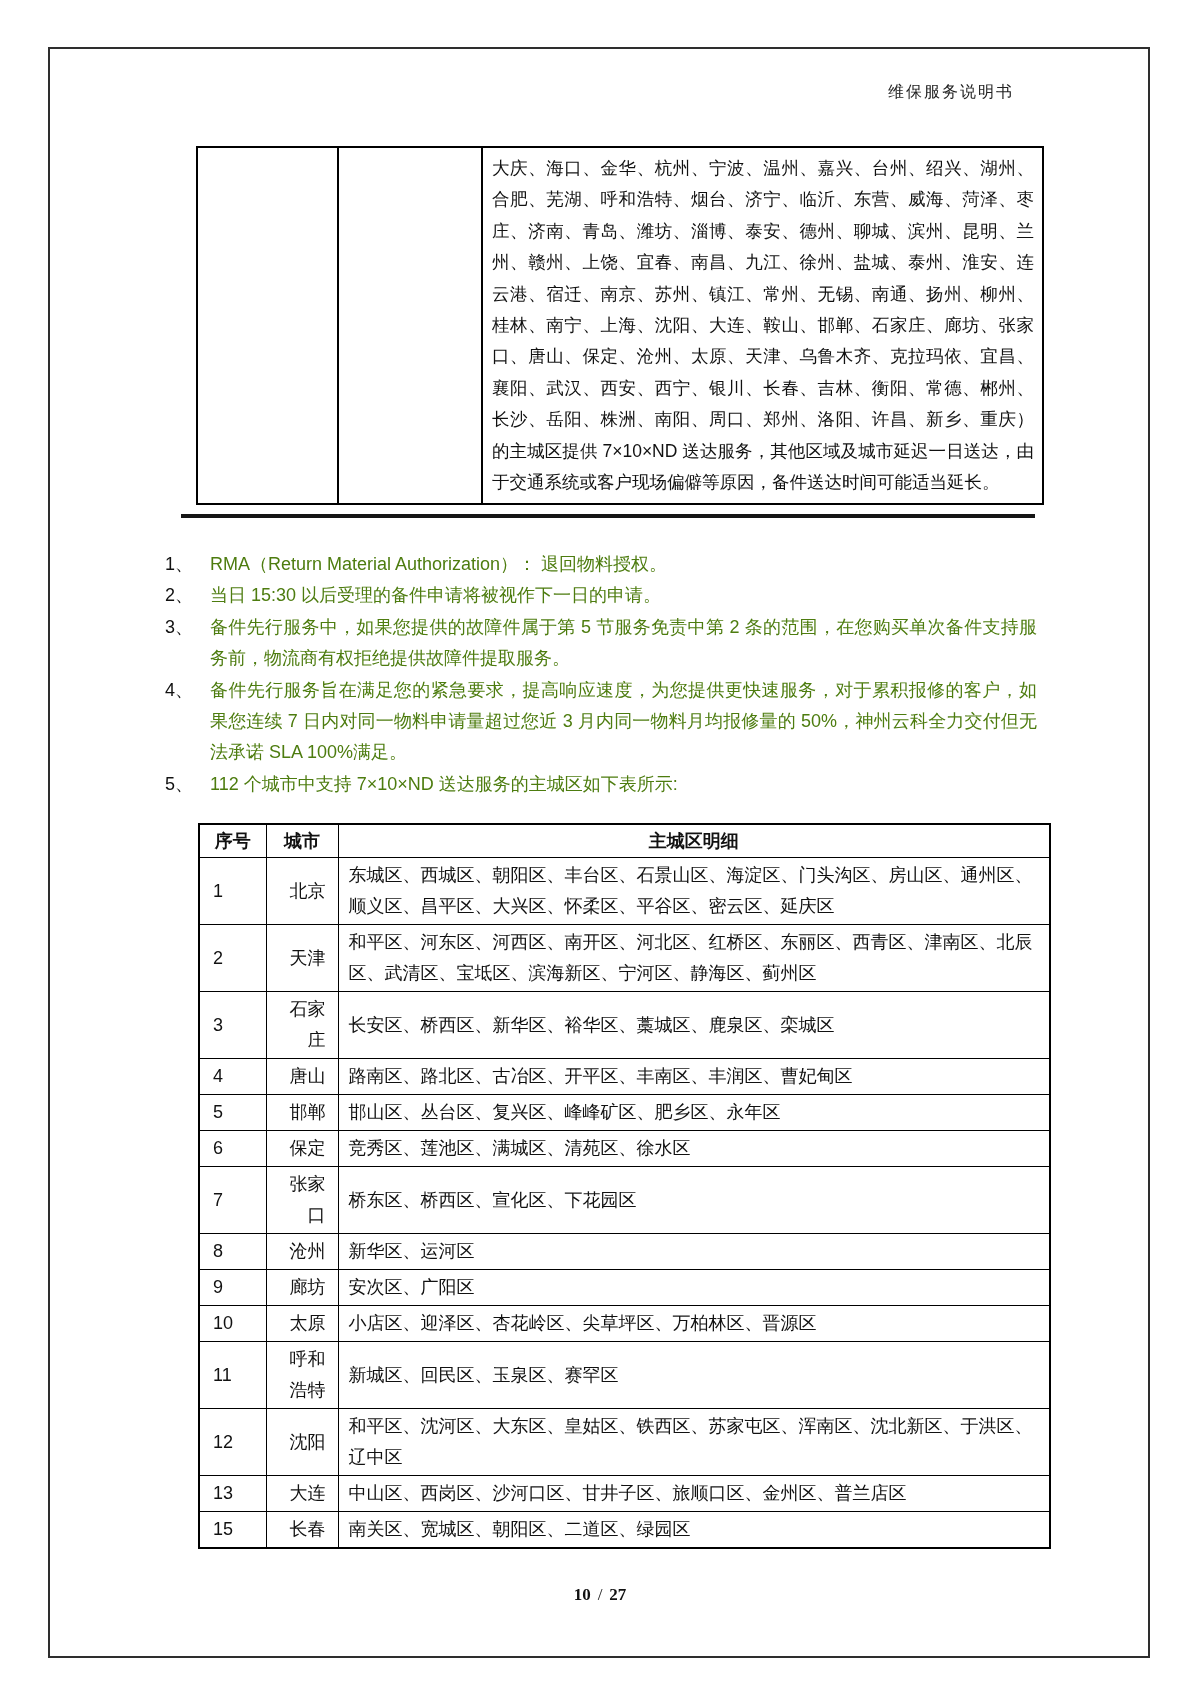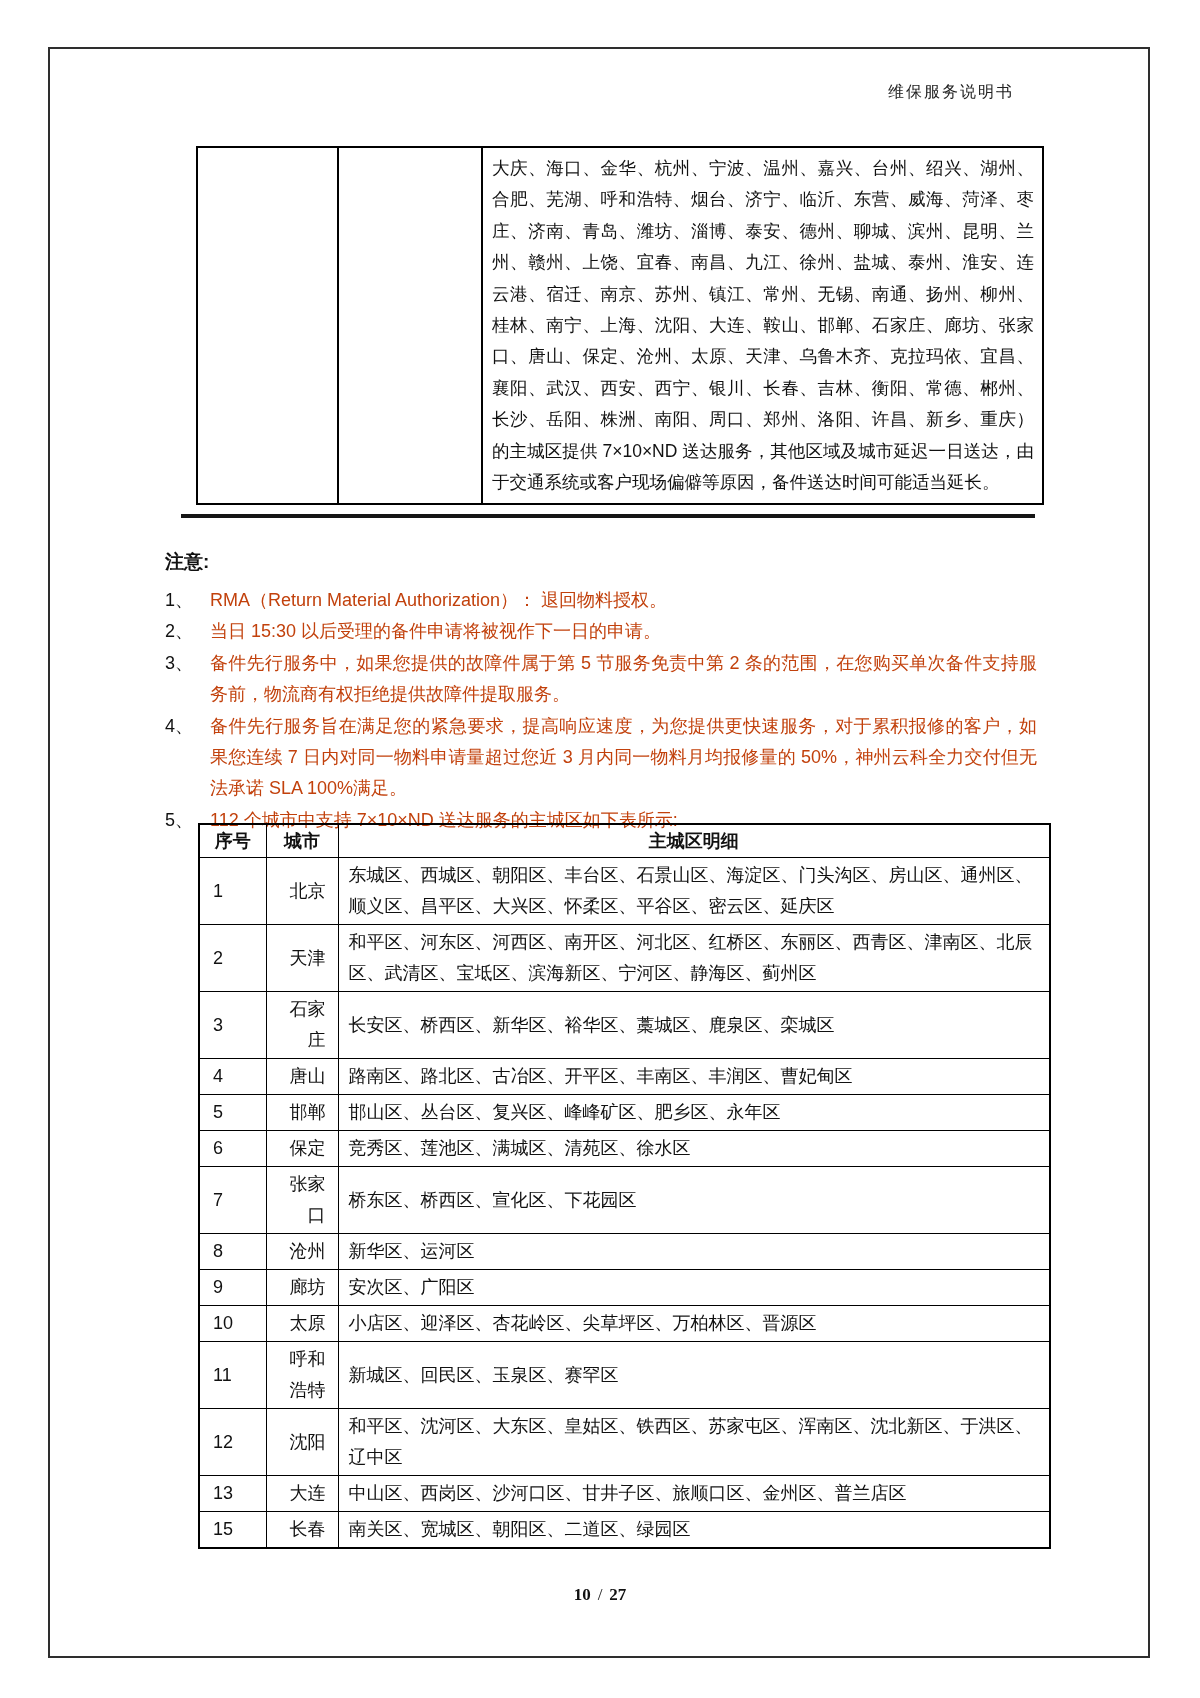--- a/index.html
+++ b/index.html
@@ -30,21 +30,21 @@
     text-align:justify;height:342px;color:#111;
   }
   .thick-rule{
     position:absolute;left:181px;top:514px;width:854px;height:4px;background:#151515;
   }
   
   .notes{position:absolute;left:165px;top:549px;width:872px;}
   .notes-title{font-size:19px;font-weight:bold;margin:0 0 10px 0;color:#111;}
   .note-item{display:flex;align-items:flex-start;}
   .note-num{flex:0 0 45px;font-size:18px;line-height:31.4px;color:#111;}
-  .note-text{flex:1;font-size:18px;line-height:31.4px;text-align:justify;color:#c2410c;}
+  .note-text{flex:1;font-size:18px;line-height:31.4px;text-align:justify;color:#4d7c0f;}
   
   .city-table{
     position:absolute;left:198px;top:823px;width:853px;
     border-collapse:collapse;table-layout:fixed;font-size:18px;color:#111;
   }
   .city-table,.city-table th,.city-table td{border:1px solid #000;}
   .city-table{border:2px solid #000;}
   .city-table th{
     font-weight:bold;text-align:center;height:30px;padding:1px 4px;line-height:29px;
   }
@@ -75,21 +75,20 @@
     <td class="col-a"></td>
     <td class="col-b"></td>
     <td class="cell-paragraph">大庆、海口、金华、杭州、宁波、温州、嘉兴、台州、绍兴、湖州、合肥、芜湖、呼和浩特、烟台、济宁、临沂、东营、威海、菏泽、枣庄、济南、青岛、潍坊、淄博、泰安、德州、聊城、滨州、昆明、兰州、赣州、上饶、宜春、南昌、九江、徐州、盐城、泰州、淮安、连云港、宿迁、南京、苏州、镇江、常州、无锡、南通、扬州、柳州、桂林、南宁、上海、沈阳、大连、鞍山、邯郸、石家庄、廊坊、张家口、唐山、保定、沧州、太原、天津、乌鲁木齐、克拉玛依、宜昌、襄阳、武汉、西安、西宁、银川、长春、吉林、衡阳、常德、郴州、长沙、岳阳、株洲、南阳、周口、郑州、洛阳、许昌、新乡、重庆）的主城区提供 7×10×ND 送达服务，其他区域及城市延迟一日送达，由于交通系统或客户现场偏僻等原因，备件送达时间可能适当延长。</td>
   </tr>
 </tbody>
   </table>
 
 <div class="thick-rule"></div>
 
 <div class="notes">
-  <div class="notes-title">注意:</div>
   <div>
       <div class="note-item">
         <div class="note-num">1、</div>
         <div class="note-text">RMA（Return Material Authorization）： 退回物料授权。</div>
       </div>
       <div class="note-item">
         <div class="note-num">2、</div>
         <div class="note-text">当日 15:30 以后受理的备件申请将被视作下一日的申请。</div>
       </div>
       <div class="note-item">

